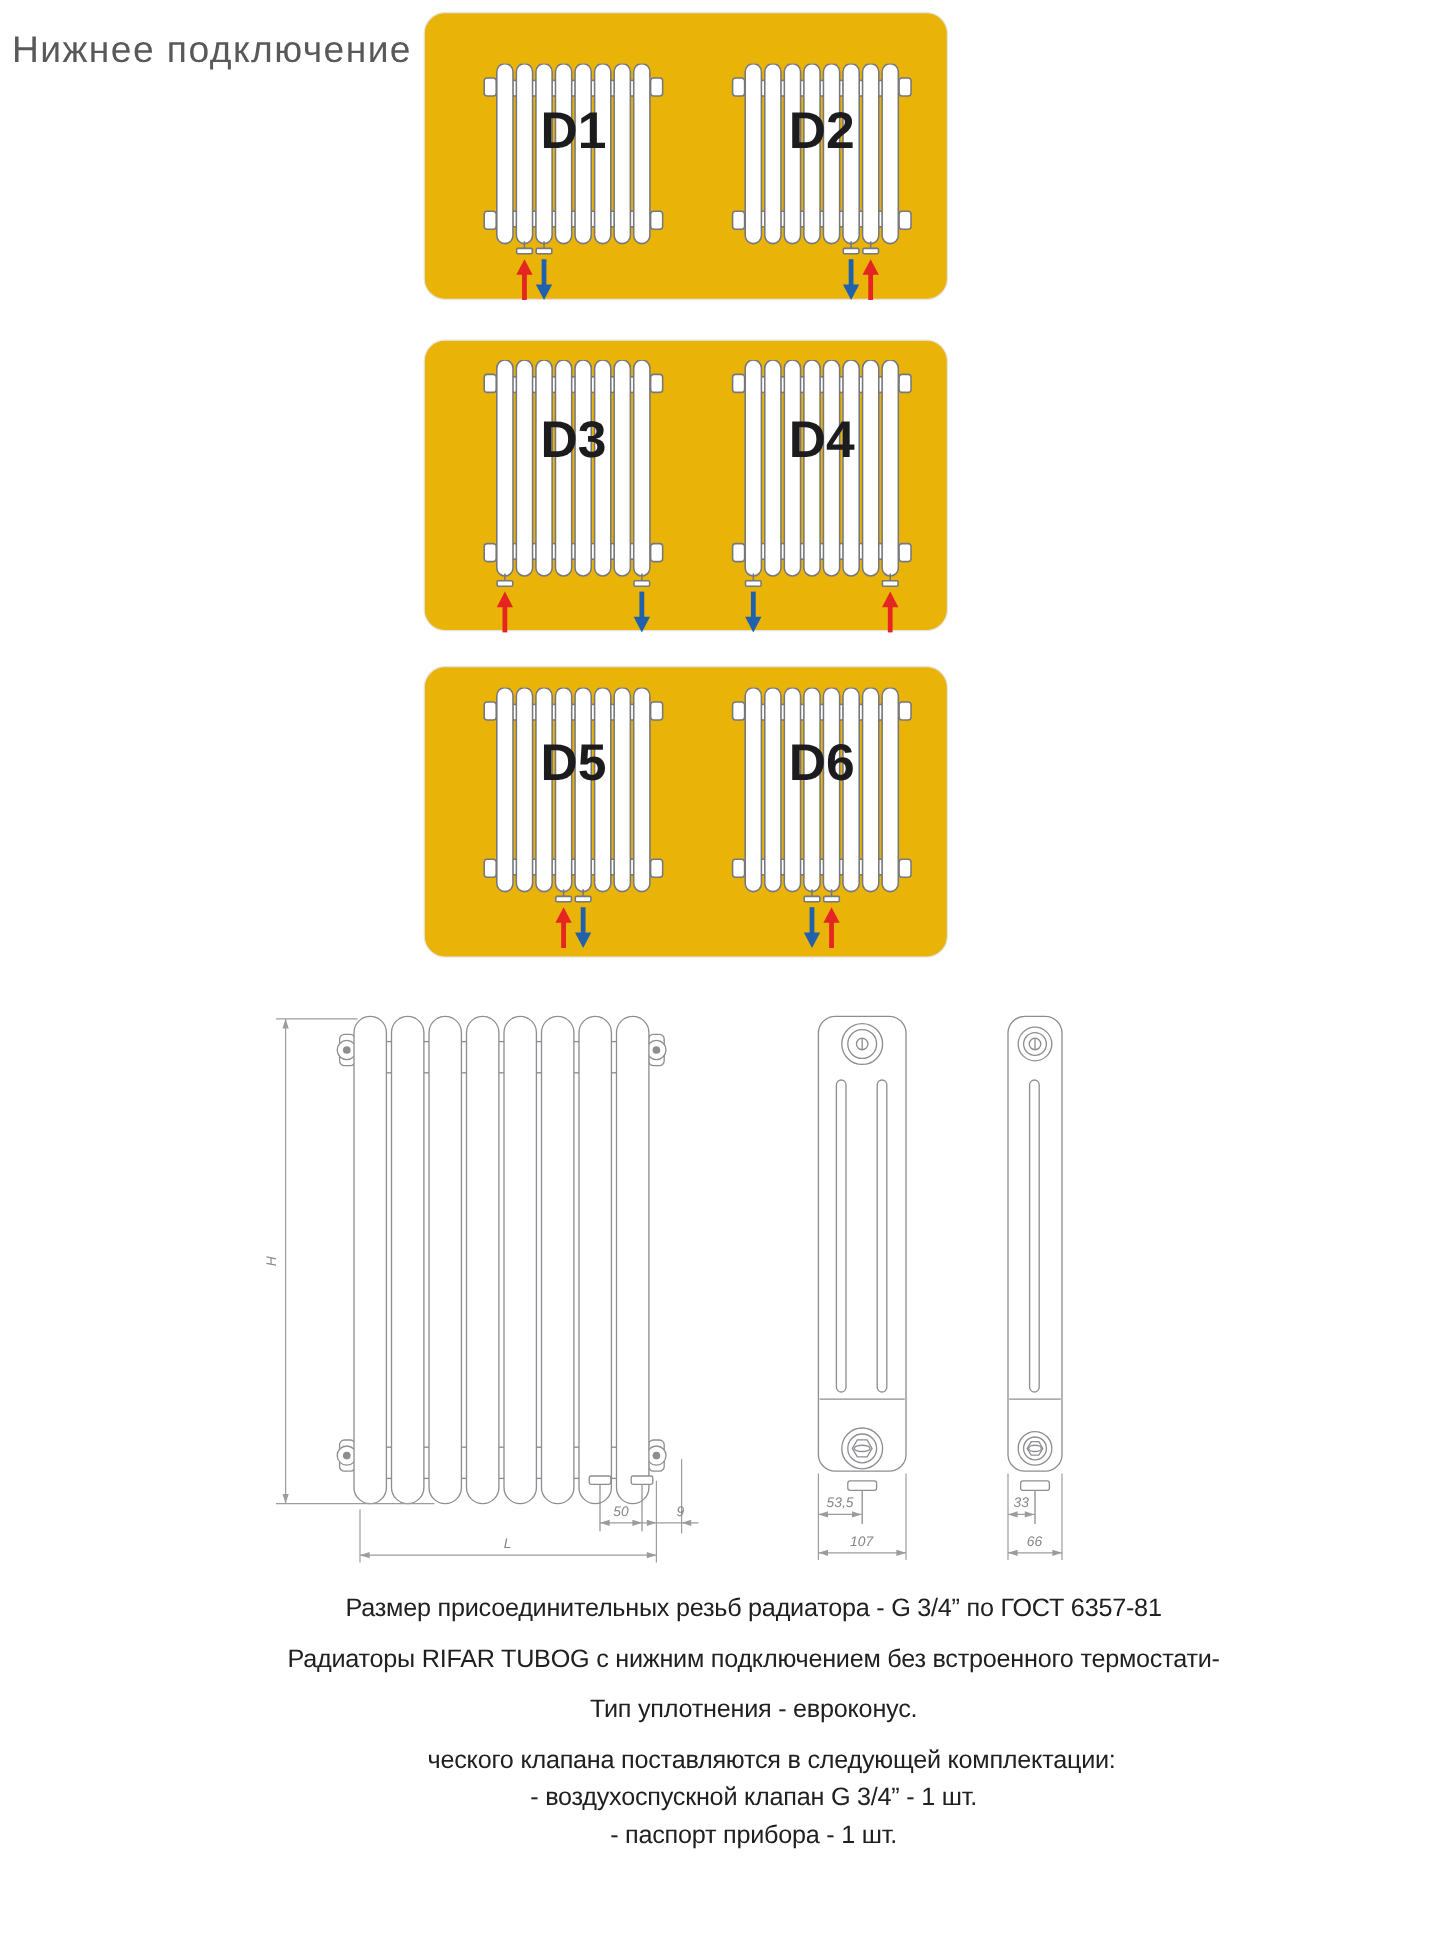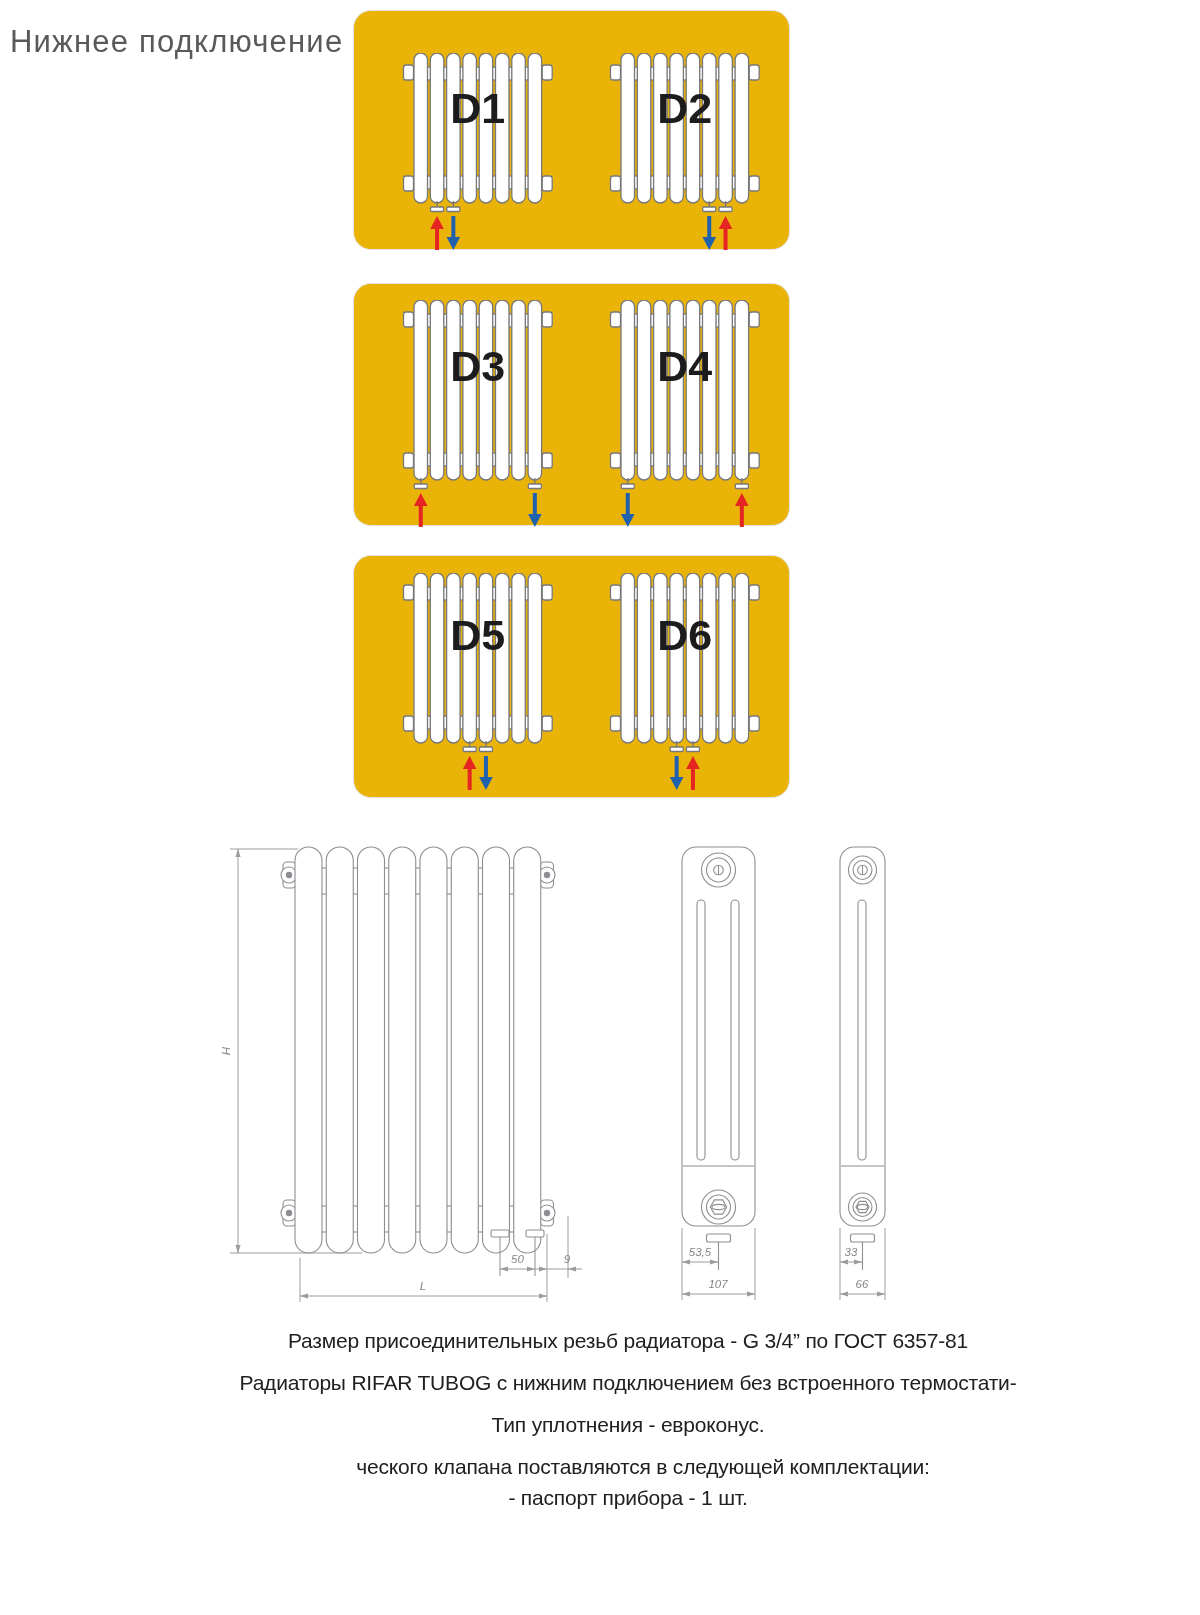--- a/index.html
+++ b/index.html
@@ -401,15 +401,16 @@
       <text x="510" y="448" text-anchor="middle" class="dim-t">53,5</text>
       <text x="528" y="480" text-anchor="middle" class="dim-t">107</text>
       <text x="661" y="448" text-anchor="middle" class="dim-t">33</text>
       <text x="672" y="480" text-anchor="middle" class="dim-t">66</text>
     </svg>
   <div class="notes" id="notes-root">
       <p class="gap-big">Размер присоединительных резьб радиатора - G 3/4” по ГОСТ 6357-81</p>
       <p class="gap-big">Радиаторы RIFAR TUBOG с нижним подключением без встроенного термостати-</p>
       <p class="gap-big">Тип уплотнения - евроконус.</p>
       <p class="gap-mid">ческого клапана поставляются в следующей комплектации:</p>
+      <p class="gap-item">- воздухоспускной клапан G 3/4” - 1 шт.</p>
       <p class="gap-item">- паспорт прибора - 1 шт.</p>
     </div>
 </div>
 
 </body></html>

